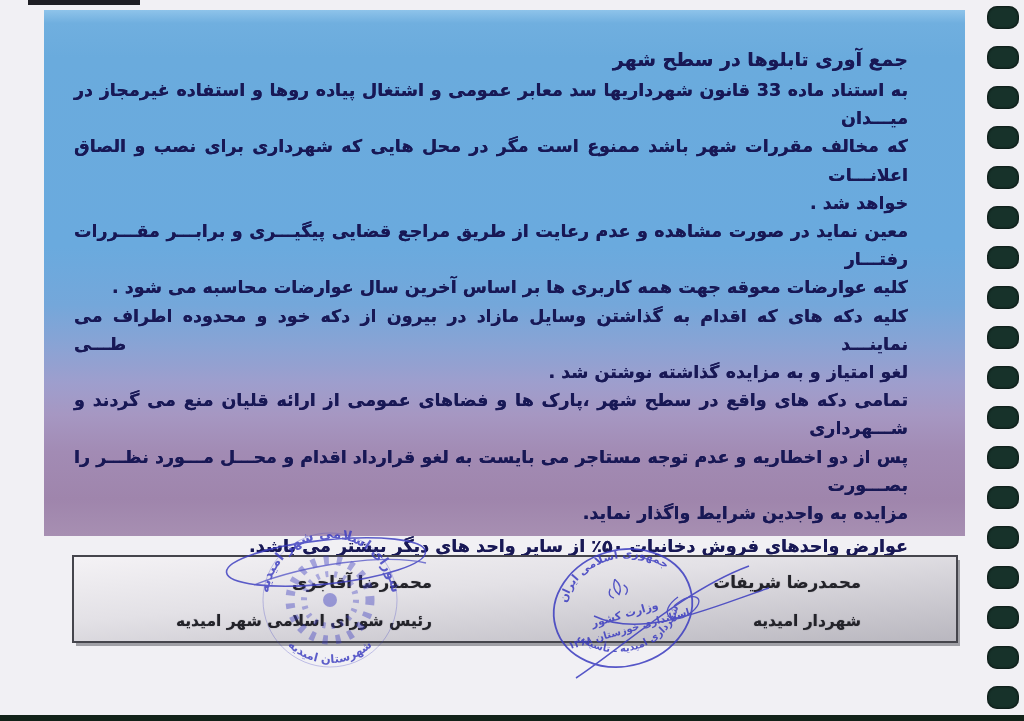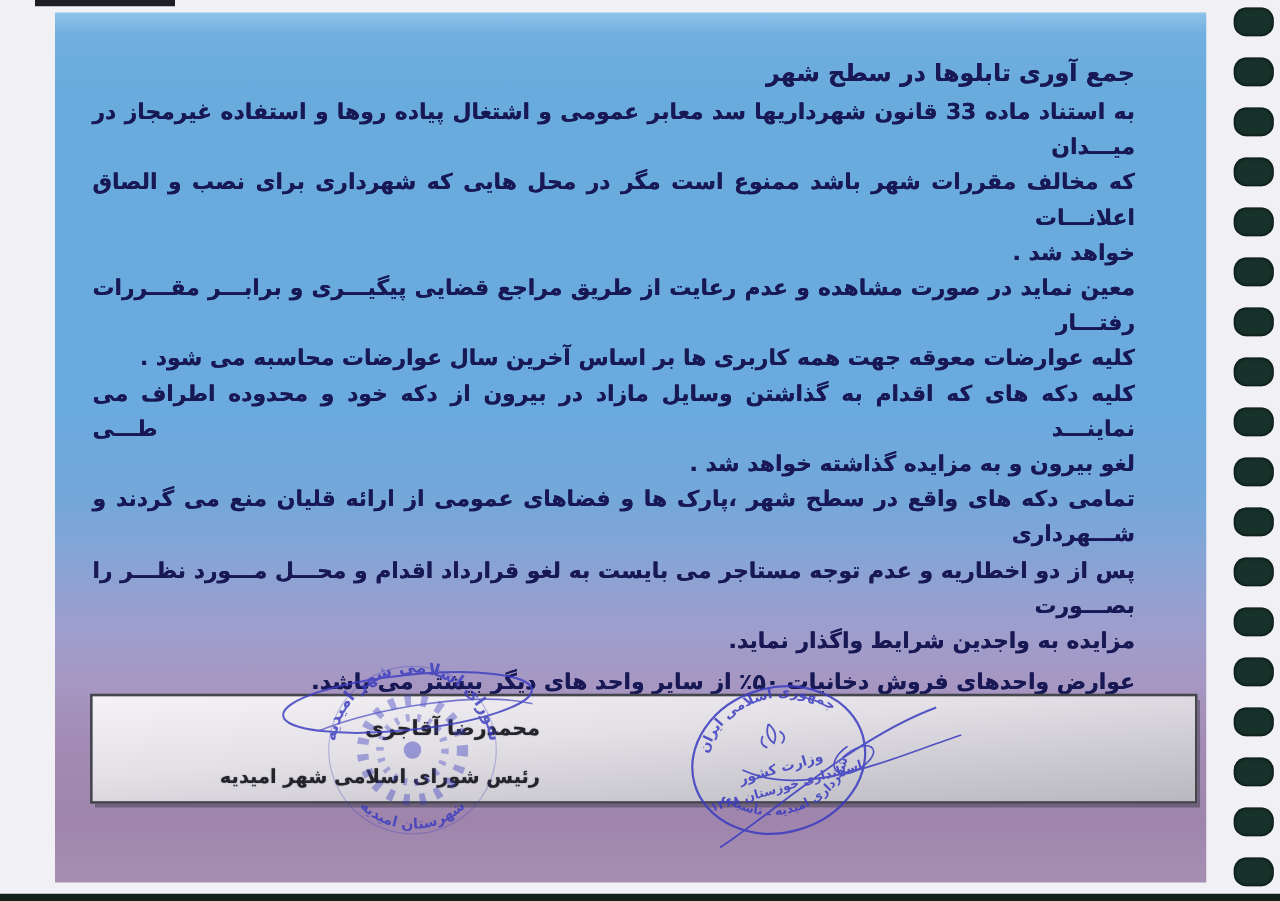--- a/index.html
+++ b/index.html
@@ -5,21 +5,21 @@
   html,body{margin:0;padding:0;background:#dddde2;}
   .scan{
     position:relative; width:1024px; height:721px; overflow:hidden;
     background:#f1f0f4;
     font-family:"DejaVu Sans", sans-serif;
   }
   .top-mark{position:absolute; left:28px; top:0; width:112px; height:5px; background:#1e1e24;}
   .bottom-strip{position:absolute; left:0; bottom:0; width:100%; height:6px; background:#122219;}
 
   .page{
-    position:absolute; left:44px; top:10px; width:921px; height:696px;
+    position:absolute; left:44px; top:10px; width:921px; height:526px;
     background:linear-gradient(180deg,
       #8ec3ea 0%, #70afdf 2.5%, #6aabdd 9%, #6aaade 45%, #74a7da 56%,
       #8aa3d4 64%, #9e9ecd 71%, #a697c2 77%, #a28bb4 84%, #9f85ac 93%, #a78fb2 100%);
   }
 
   
   .doc-text{
     position:absolute; top:34px; right:57px; left:30px;
     direction:rtl; color:#181855; font-weight:bold;
     text-shadow:0 0 .5px rgba(20,20,85,.9);
@@ -74,33 +74,37 @@
         <div class="para">
           <div class="doc-line">که مخالف  مقررات شهر باشد ممنوع است مگر در محل هایی که شهرداری برای نصب و الصاق اعلانـــات</div>
           <div class="doc-line last">خواهد شد .</div>
           <div class="doc-line">معین نماید در صورت مشاهده و عدم  رعایت از طریق مراجع قضایی پیگیـــری و برابـــر مقـــررات رفتـــار</div>
         </div>
         <div class="para">
           <div class="doc-line last">کلیه عوارضات معوقه جهت همه کاربری ها بر اساس آخرین سال عوارضات محاسبه می شود .</div>
         </div>
         <div class="para">
           <div class="doc-line">کلیه دکه های که اقدام به گذاشتن وسایل مازاد در بیرون از دکه خود و محدوده اطراف می نماینـــد طـــی</div>
-          <div class="doc-line last">لغو بیرون و به مزایده گذاشته خواهد شد .</div>
+          <div class="doc-line last">لغو امتیاز و به مزایده گذاشته نوشتن شد .</div>
         </div>
         <div class="para">
           <div class="doc-line">تمامی دکه های واقع در سطح شهر ،پارک ها و فضاهای عمومی از ارائه قلیان منع می گردند و شـــهرداری</div>
           <div class="doc-line">پس از دو اخطاریه و عدم توجه مستاجر می بایست به لغو قرارداد اقدام و محـــل مـــورد نظـــر را بصـــورت</div>
           <div class="doc-line last">مزایده به واجدین شرایط واگذار نماید.</div>
         </div>
         <div class="para spaced">
           <div class="doc-line last">عوارض واحدهای فروش دخانیات ۵۰٪ از سایر واحد های دیگر بیشتر می باشد.</div>
         </div>
       </div>
 
     <div class="sig-box">
+      <div class="sig-block sig-mayor">
+        <div class="sig-name">محمدرضا شریفات</div>
+        <div class="sig-title">شهردار امیدیه</div>
+      </div>
       <div class="sig-block sig-council">
         <div class="sig-name">محمدرضا آقاجری</div>
         <div class="sig-title">رئیس شورای اسلامی شهر امیدیه</div>
       </div>
     </div>
 
     <svg class="stamp round-stamp" width="280" height="200" viewBox="0 0 280 200" opacity="0.82">
       <defs>
         <path id="rs-top" d="M 74,95 A 62,62 0 0 1 198,95"></path>
         <path id="rs-bot" d="M 84,128 A 60,60 0 0 0 188,128"></path>

